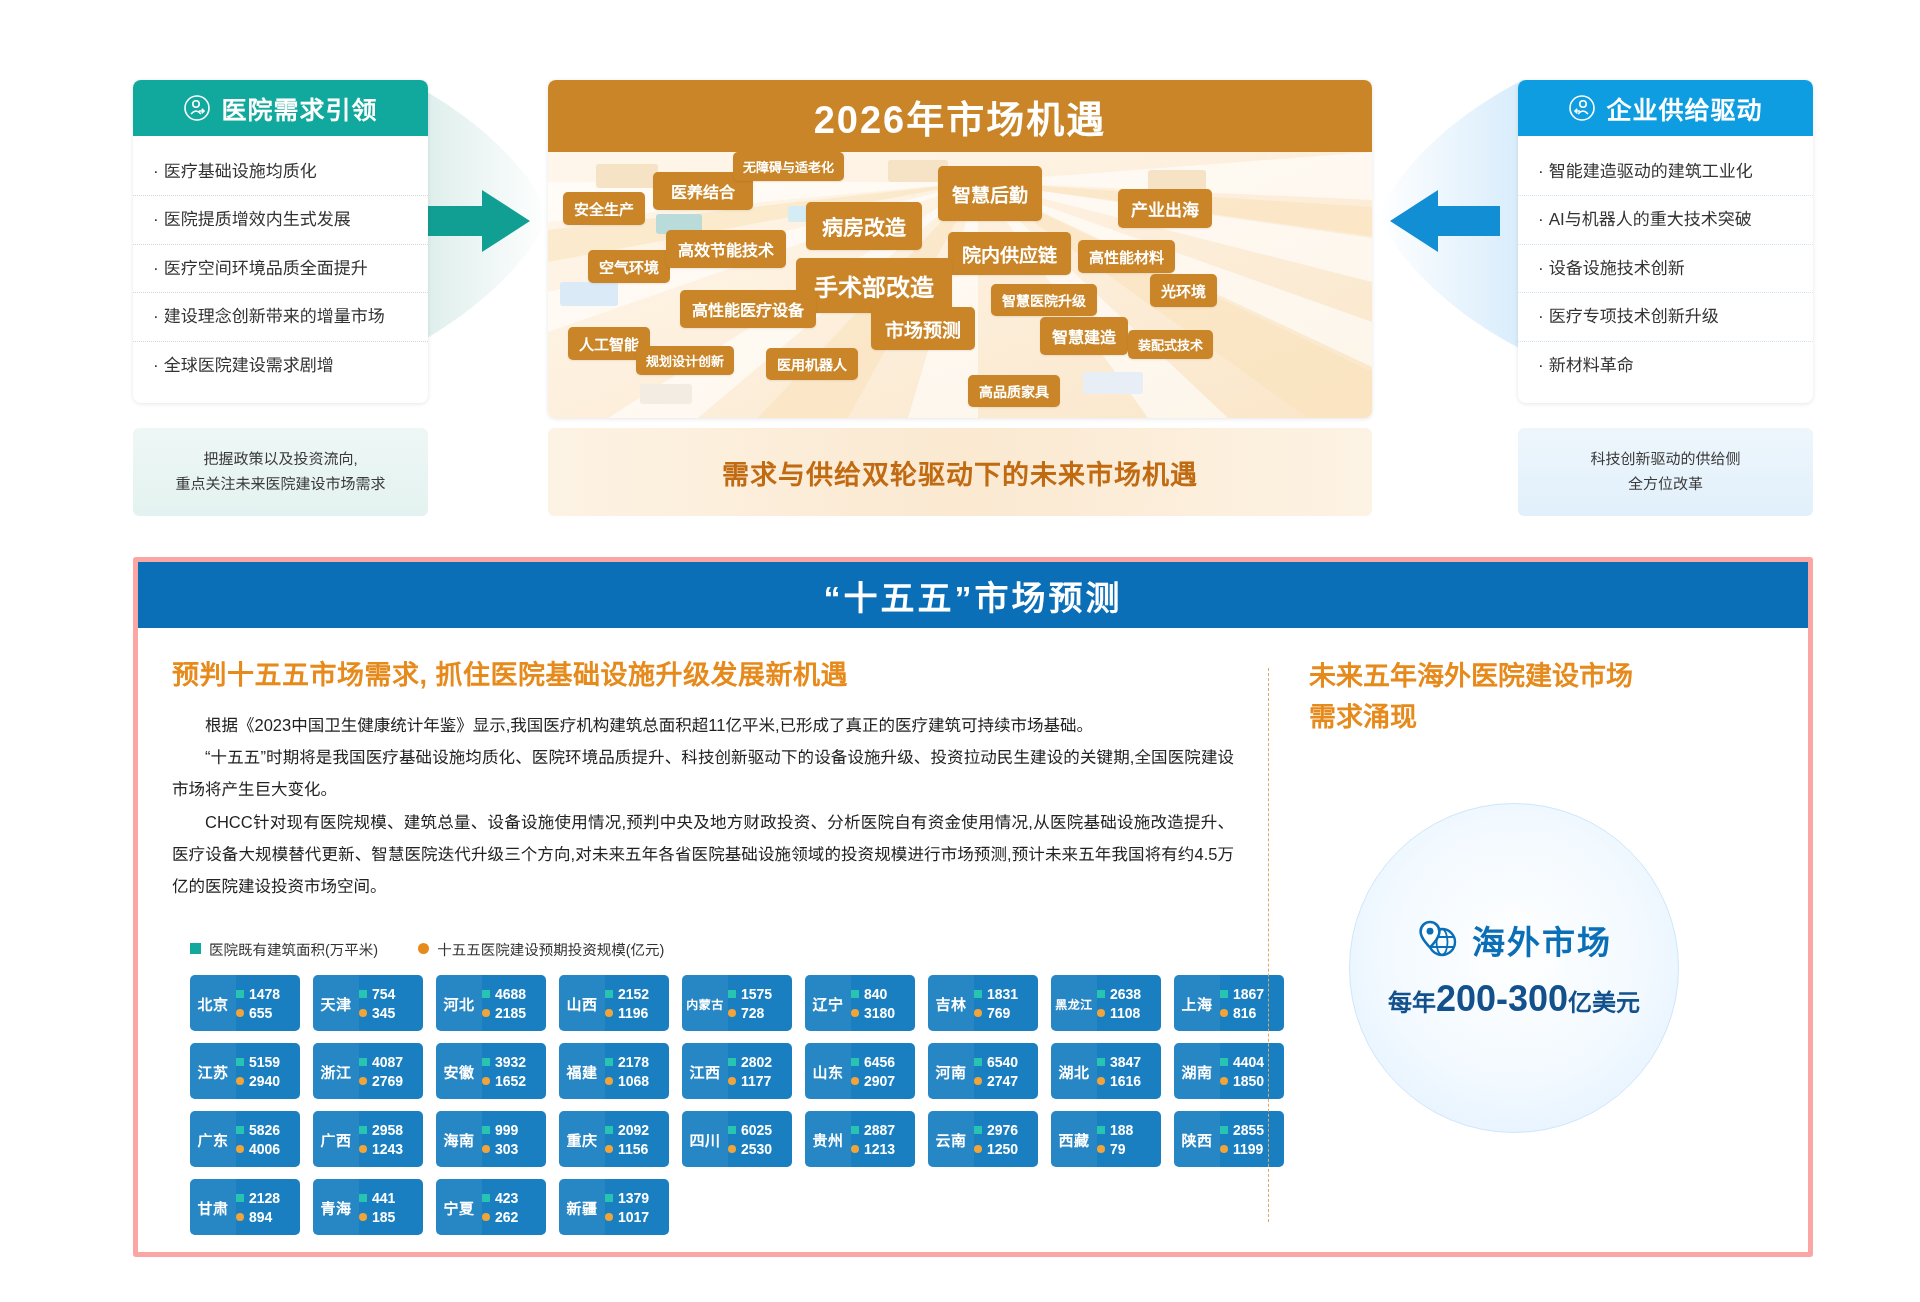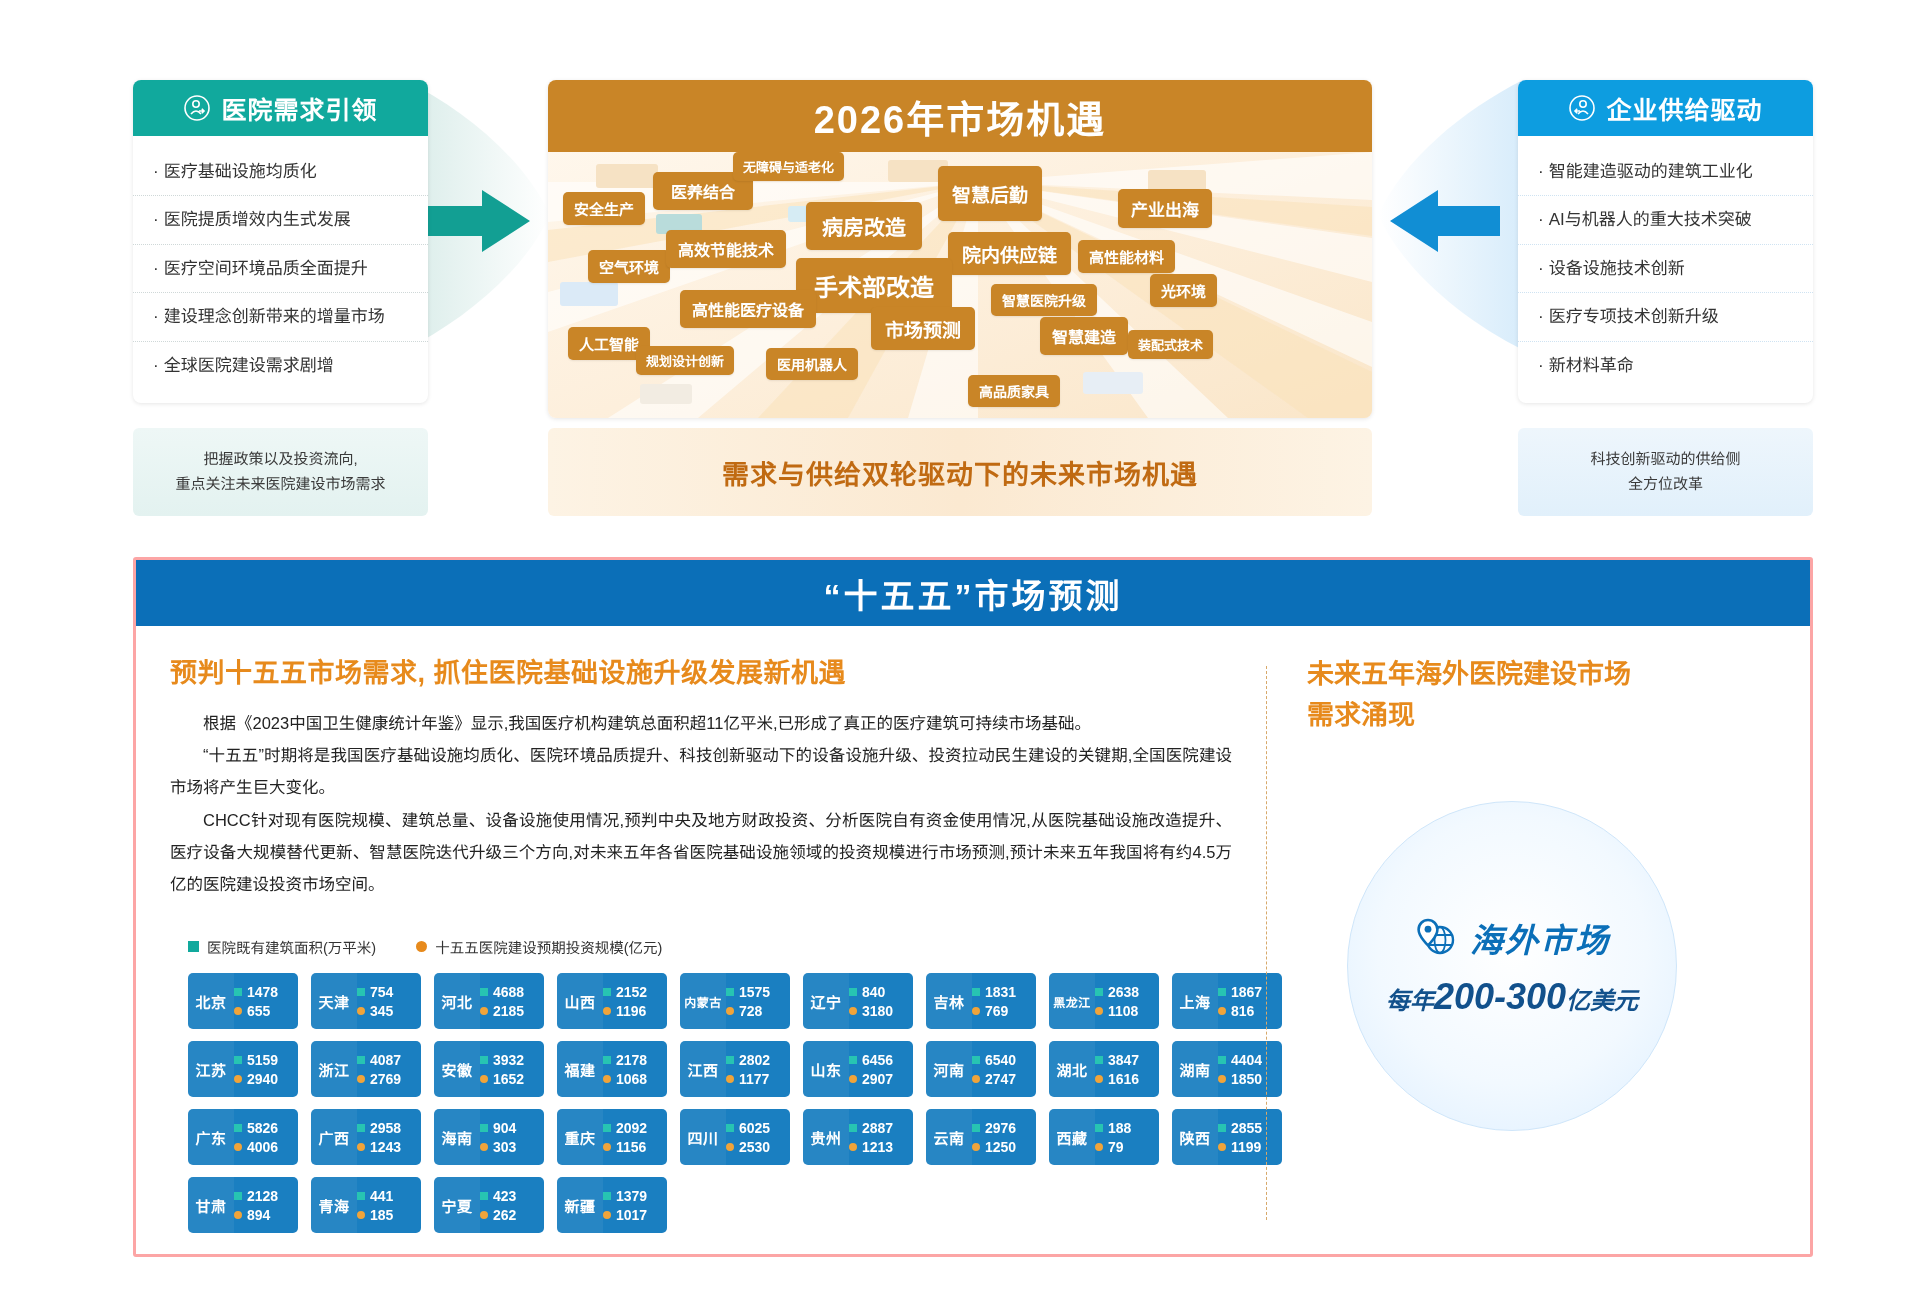--- a/index.html
+++ b/index.html
@@ -97,21 +97,21 @@
     width: 824px; height: 88px; border-radius: 6px;
     background: linear-gradient(90deg,#fdf3e4 0%, #fbe9d1 50%, #fdf3e4 100%);
     display:flex; align-items:center; justify-content:center;
     color:#c06a12; font-size: 27px; font-weight: 800; letter-spacing: 1px;
   }
 
   
   .bottom {
     position: absolute; left: 133px; top: 557px;
     width: 1680px; height: 700px;
-    border: 3px solid #fca5a5; border-radius: 3px; background: #fff;
+    border: 5px solid #fca5a5; border-radius: 3px; background: #fff;
   }
   .bottom-head {
     height: 66px; background: #0b6fb8;
     display:flex; align-items:center; justify-content:center;
     color:#fff; font-size: 34px; font-weight: 800; letter-spacing: 3px;
   }
   .bottom-body { display:flex; height: 634px; }
   .bb-left  { width: 1130px; padding: 28px 34px 0 34px; }
   .bb-div   { width: 1px; margin: 40px 0; border-left: 1px dashed #d8a96a; }
   .bb-right { flex: 1; padding: 28px 20px 0 40px; }
@@ -148,21 +148,21 @@
     font-size: 15px; font-weight: 700; letter-spacing: .5px;
     background: rgba(255,255,255,.06);
   }
   .prov-vals { flex:1; display:flex; flex-direction:column; justify-content:center; gap:3px; padding-right:4px; }
   .pv { display:flex; align-items:center; gap:5px; font-size: 14px; font-weight:700; justify-content:flex-start; }
   .pv .sq { width: 8px; height: 8px; background:#27c4b2; display:inline-block; flex:none; }
   .pv .ci { width: 8px; height: 8px; border-radius:50%; background:#f0a43a; display:inline-block; flex:none; }
 
   
   .ov-title { color:#e78a1c; font-size: 27px; font-weight: 800; line-height:1.5; }
-  .bubble-wrap { position: relative; margin-top: 66px; height: 400px; font-style: italic; }
+  .bubble-wrap { position: relative; margin-top: 66px; height: 400px; }
   .bubble {
     position:absolute; left: 40px; top: 0;
     width: 330px; height: 330px; border-radius: 50%;
     background: radial-gradient(circle at 50% 45%, #ffffff 0%, #f2f9ff 55%, #dceeff 100%);
     border: 1px solid #cfe6fa;
     display:flex; flex-direction:column; align-items:center; justify-content:center; gap: 14px;
   }
   .bub-row { display:flex; align-items:center; gap: 12px; }
   .bub-label { font-size: 33px; font-weight: 800; color:#0b6fb8; letter-spacing: 2px; }
   .bub-amt { font-size: 24px; font-weight: 800; color:#12518c; }
@@ -627,21 +627,21 @@
                   <span class="ci"></span>
                   <span>1243</span>
                 </div>
               </div>
             </div>
             <div class="prov">
               <div class="prov-name">海南</div>
               <div class="prov-vals">
                 <div class="pv">
                   <span class="sq"></span>
-                  <span>904</span>
+                  <span>999</span>
                 </div>
                 <div class="pv">
                   <span class="ci"></span>
                   <span>303</span>
                 </div>
               </div>
             </div>
             <div class="prov">
               <div class="prov-name">重庆</div>
               <div class="prov-vals">

